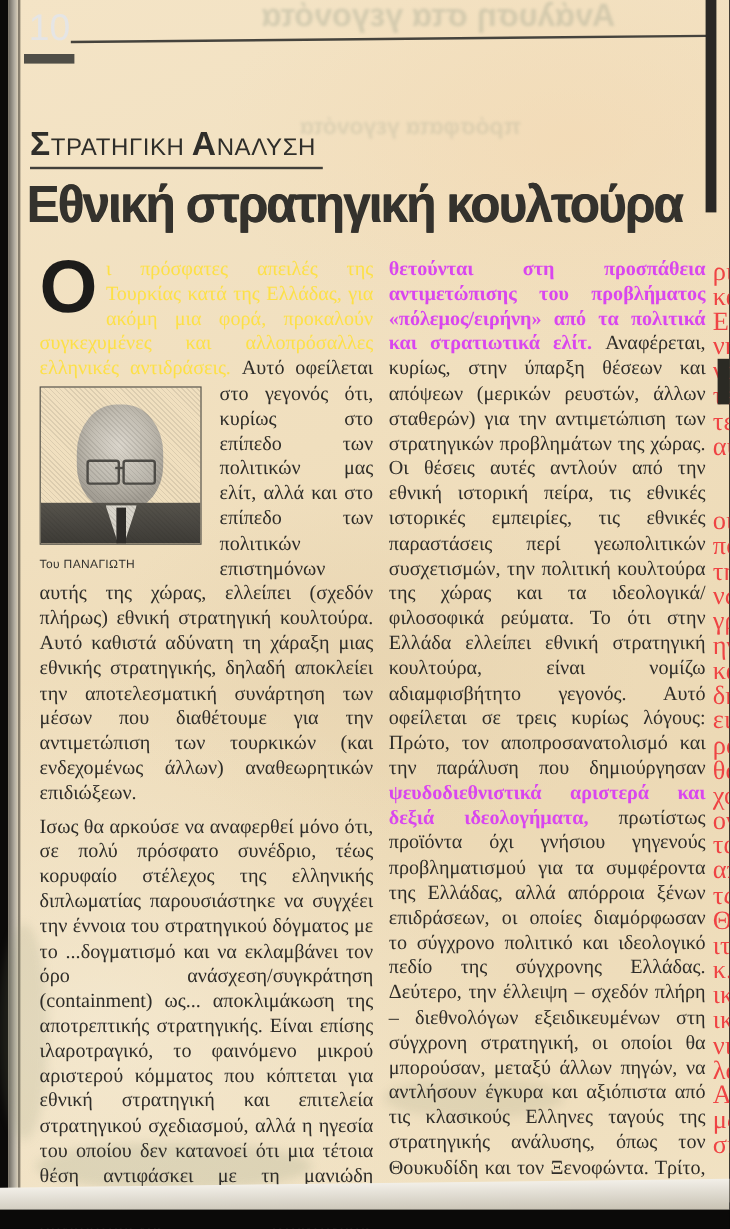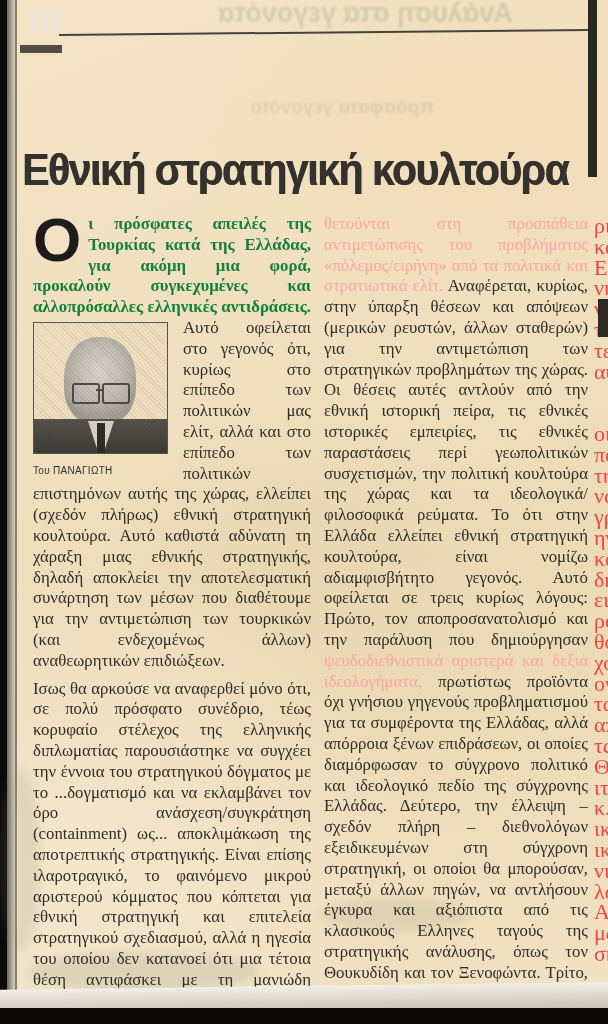--- a/index.html
+++ b/index.html
@@ -44,22 +44,22 @@
   .kicker .rest{font-size:20px;font-weight:500;}
   .headline{position:absolute;left:22px;top:146px;font-family:"Liberation Sans",sans-serif;
         font-size:41px;font-weight:700;letter-spacing:-1.5px;color:#34322d;
         transform:scaleY(1.06);transform-origin:top left;text-shadow:0.6px 0 0 #34322d;}
 
   
   .cols{position:absolute;left:33px;top:214px;width:555px;display:flex;gap:13px;}
   .col-left{width:278px;}
   .col-right{width:264px;}
   .body-text{font-size:16.8px;line-height:20.8px;text-align:justify;color:#2f2d29;}
-  .bold-run{font-weight:normal;color:#fca5a5;}
-  .lead-bold{font-weight:bold;color:#15803d;}
+  .bold-run{font-weight:bold;color:#d946ef;}
+  .lead-bold{font-weight:normal;color:#fde047;}
   .p2{margin-top:7px;}
   .dropcap{float:left;font-family:"Liberation Sans",sans-serif;font-weight:800;
         font-size:62px;line-height:48px;padding:2px 7px 0 0;color:#1d1c1a;}
 
   
   .figure{float:left;width:141px;margin:4px 9px 0 0;}
   .photo{position:relative;width:133px;height:130px;border:1px solid #57544c;overflow:hidden;
         background:linear-gradient(135deg,#cac7c0 0%,#aoa 0),linear-gradient(135deg,#c9c6bf 0%,#a9a6a0 55%,#908d87 100%);}
   .ph-head{position:absolute;left:30px;top:14px;width:72px;height:88px;border-radius:46% 46% 42% 42%;
         background:radial-gradient(60% 55% at 50% 38%,#dbd6cc 0%,#c2bdb2 55%,#a39e94 100%);}
@@ -95,20 +95,23 @@
   <div class="bleed-mid mirror">πρόσφατα γεγονότα</div>
   <div class="blob blob1"></div>
   <div class="blob blob2"></div>
   <div class="blob blob3"></div>
 
   <div class="pageno">10</div>
   <div class="rule-thin"></div>
   <div class="bar-under-no"></div>
   <div class="vbar-right"></div>
 
+  <div class="kicker">
+    <span class="init">Σ</span><span class="rest">ΤΡΑΤΗΓΙΚΗ </span><span class="init">Α</span><span class="rest">ΝΑΛΥΣΗ</span>
+  </div>
 
   <div class="headline">Εθνική στρατηγική κουλτούρα</div>
 
   <div class="cols">
     <div class="col-left body-text">
       <div class="p-lead">
         <span class="dropcap">Ο</span><span class="lead-bold">ι πρόσφατες απειλές της Τουρκίας κατά της Ελλάδας, για ακόμη μια φορά, προκαλούν συγκεχυμένες και αλλοπρόσαλλες ελληνικές αντιδράσεις.</span>
         <span class="figure">
           <span class="photo" style="display:block">
             <span class="ph-head"></span>

